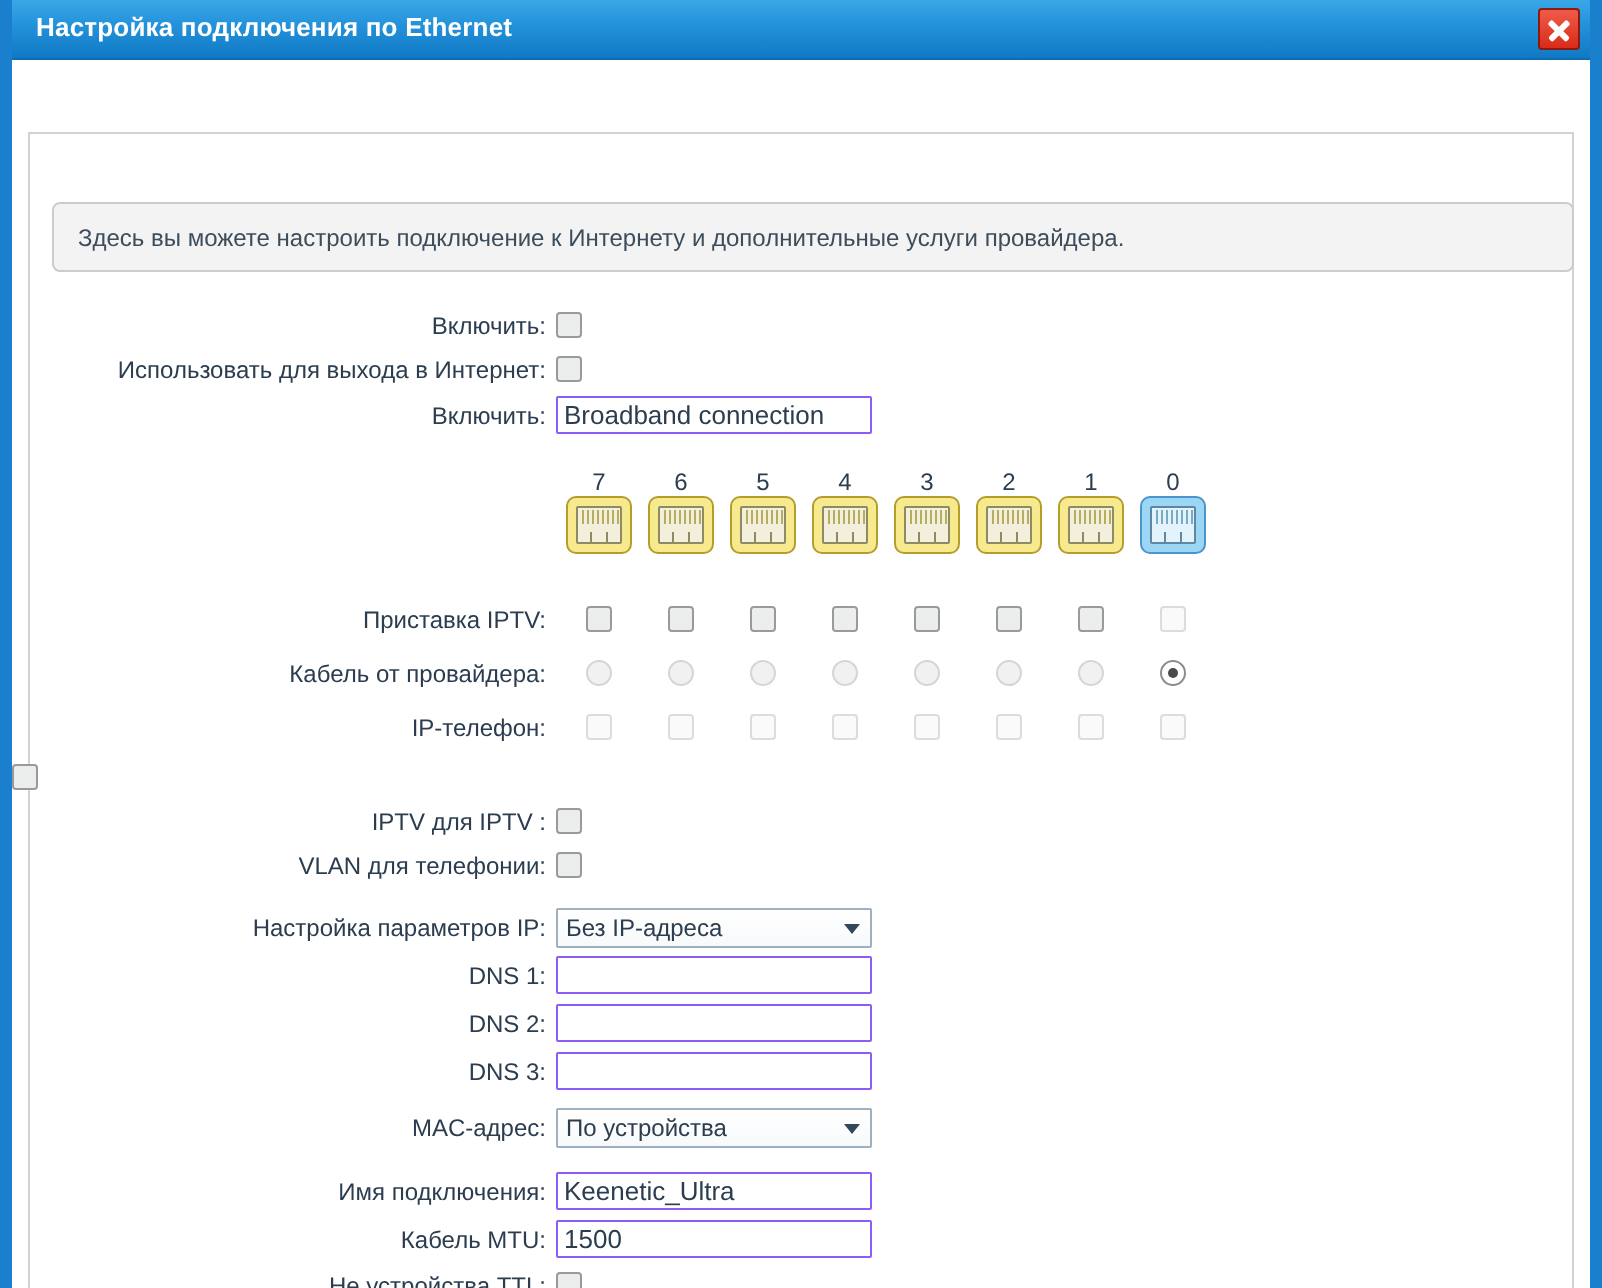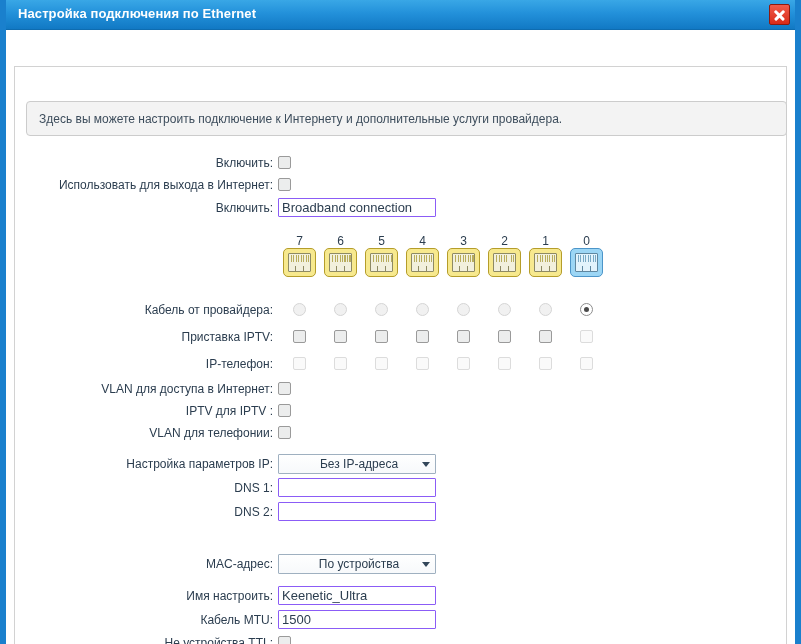--- a/index.html
+++ b/index.html
@@ -196,21 +196,20 @@
     box-sizing: border-box;
     border: 1px solid #9fb0c0;
     background: linear-gradient(to bottom, #ffffff 0%, #f7f9fb 100%);
     font-size: 12px;
     color: #2b3d4f;
     position: relative;
     padding-left: 4px;
     line-height: 18px;
     border-radius: 1px;
     cursor: pointer;
-    text-align: center;
   }
   .select .arrow {
     position: absolute;
     right: 5px;
     top: 7px;
     width: 0; height: 0;
     border-left: 4px solid transparent;
     border-right: 4px solid transparent;
     border-top: 5px solid #33475a;
   }
@@ -470,20 +469,66 @@
                 <div class="notch"></div>
               </div>
             </div>
           </div>
       </div>
     </div>
 
     <div class="matrix">
 
       <div class="mrow">
+        <div class="lbl">Приставка IPTV:</div>
+        <div class="mcells">
+          <div class="mcell">
+              <div class="mcell-inner">
+                <span class="cb"></span>
+              </div>
+            </div>
+          <div class="mcell">
+              <div class="mcell-inner">
+                <span class="cb"></span>
+              </div>
+            </div>
+          <div class="mcell">
+              <div class="mcell-inner">
+                <span class="cb"></span>
+              </div>
+            </div>
+          <div class="mcell">
+              <div class="mcell-inner">
+                <span class="cb"></span>
+              </div>
+            </div>
+          <div class="mcell">
+              <div class="mcell-inner">
+                <span class="cb"></span>
+              </div>
+            </div>
+          <div class="mcell">
+              <div class="mcell-inner">
+                <span class="cb"></span>
+              </div>
+            </div>
+          <div class="mcell">
+              <div class="mcell-inner">
+                <span class="cb"></span>
+              </div>
+            </div>
+          <div class="mcell">
+              <div class="mcell-inner">
+                <span class="cb disabled"></span>
+              </div>
+            </div>
+        </div>
+      </div>
+
+      <div class="mrow">
         <div class="lbl">Кабель от провайдера:</div>
         <div class="mcells">
           <div class="mcell">
               <div class="mcell-inner">
                 <span class="radio"></span>
               </div>
             </div>
           <div class="mcell">
               <div class="mcell-inner">
                 <span class="radio"></span>
@@ -510,66 +555,20 @@
               </div>
             </div>
           <div class="mcell">
               <div class="mcell-inner">
                 <span class="radio"></span>
               </div>
             </div>
           <div class="mcell">
               <div class="mcell-inner">
                 <span class="radio checked"></span>
-              </div>
-            </div>
-        </div>
-      </div>
-
-      <div class="mrow">
-        <div class="lbl">Приставка IPTV:</div>
-        <div class="mcells">
-          <div class="mcell">
-              <div class="mcell-inner">
-                <span class="cb"></span>
-              </div>
-            </div>
-          <div class="mcell">
-              <div class="mcell-inner">
-                <span class="cb"></span>
-              </div>
-            </div>
-          <div class="mcell">
-              <div class="mcell-inner">
-                <span class="cb"></span>
-              </div>
-            </div>
-          <div class="mcell">
-              <div class="mcell-inner">
-                <span class="cb"></span>
-              </div>
-            </div>
-          <div class="mcell">
-              <div class="mcell-inner">
-                <span class="cb"></span>
-              </div>
-            </div>
-          <div class="mcell">
-              <div class="mcell-inner">
-                <span class="cb"></span>
-              </div>
-            </div>
-          <div class="mcell">
-              <div class="mcell-inner">
-                <span class="cb"></span>
-              </div>
-            </div>
-          <div class="mcell">
-              <div class="mcell-inner">
-                <span class="cb disabled"></span>
               </div>
             </div>
         </div>
       </div>
 
       <div class="mrow">
         <div class="lbl">IP-телефон:</div>
         <div class="mcells">
           <div class="mcell">
               <div class="mcell-inner">
@@ -610,21 +609,20 @@
               <div class="mcell-inner">
                 <span class="cb disabled"></span>
               </div>
             </div>
         </div>
       </div>
     </div>
 
     <div class="vlan-section">
       <div class="row">
-        <div class="lbl">VLAN для доступа в Интернет:</div>
         <div class="fld">
             <span class="cb"></span>
           </div>
       </div>
       <div class="row">
         <div class="lbl">IPTV для IPTV :</div>
         <div class="fld">
             <span class="cb"></span>
           </div>
       </div>
@@ -651,37 +649,43 @@
         <div class="fld">
             <input class="input" type="text" value="" style="">
           </div>
       </div>
       <div class="row tall">
         <div class="lbl">DNS 2:</div>
         <div class="fld">
             <input class="input" type="text" value="" style="">
           </div>
       </div>
+      <div class="row tall">
+        <div class="lbl">DNS 3:</div>
+        <div class="fld">
+            <input class="input" type="text" value="" style="">
+          </div>
+      </div>
     </div>
 
     <div class="mac-section">
       <div class="row tall">
         <div class="lbl">MAC-адрес:</div>
         <div class="fld">
           <div class="select">
             <span>По устройства</span>
             <span class="arrow"></span>
           </div>
         </div>
       </div>
     </div>
 
     <div class="name-section">
       <div class="row tall">
-        <div class="lbl">Имя настроить:</div>
+        <div class="lbl">Имя подключения:</div>
         <div class="fld">
             <input class="input" type="text" value="Keenetic_Ultra" style="">
           </div>
       </div>
       <div class="row tall">
         <div class="lbl">Кабель MTU:</div>
         <div class="fld">
             <input class="input" type="text" value="1500" style="">
           </div>
       </div>

